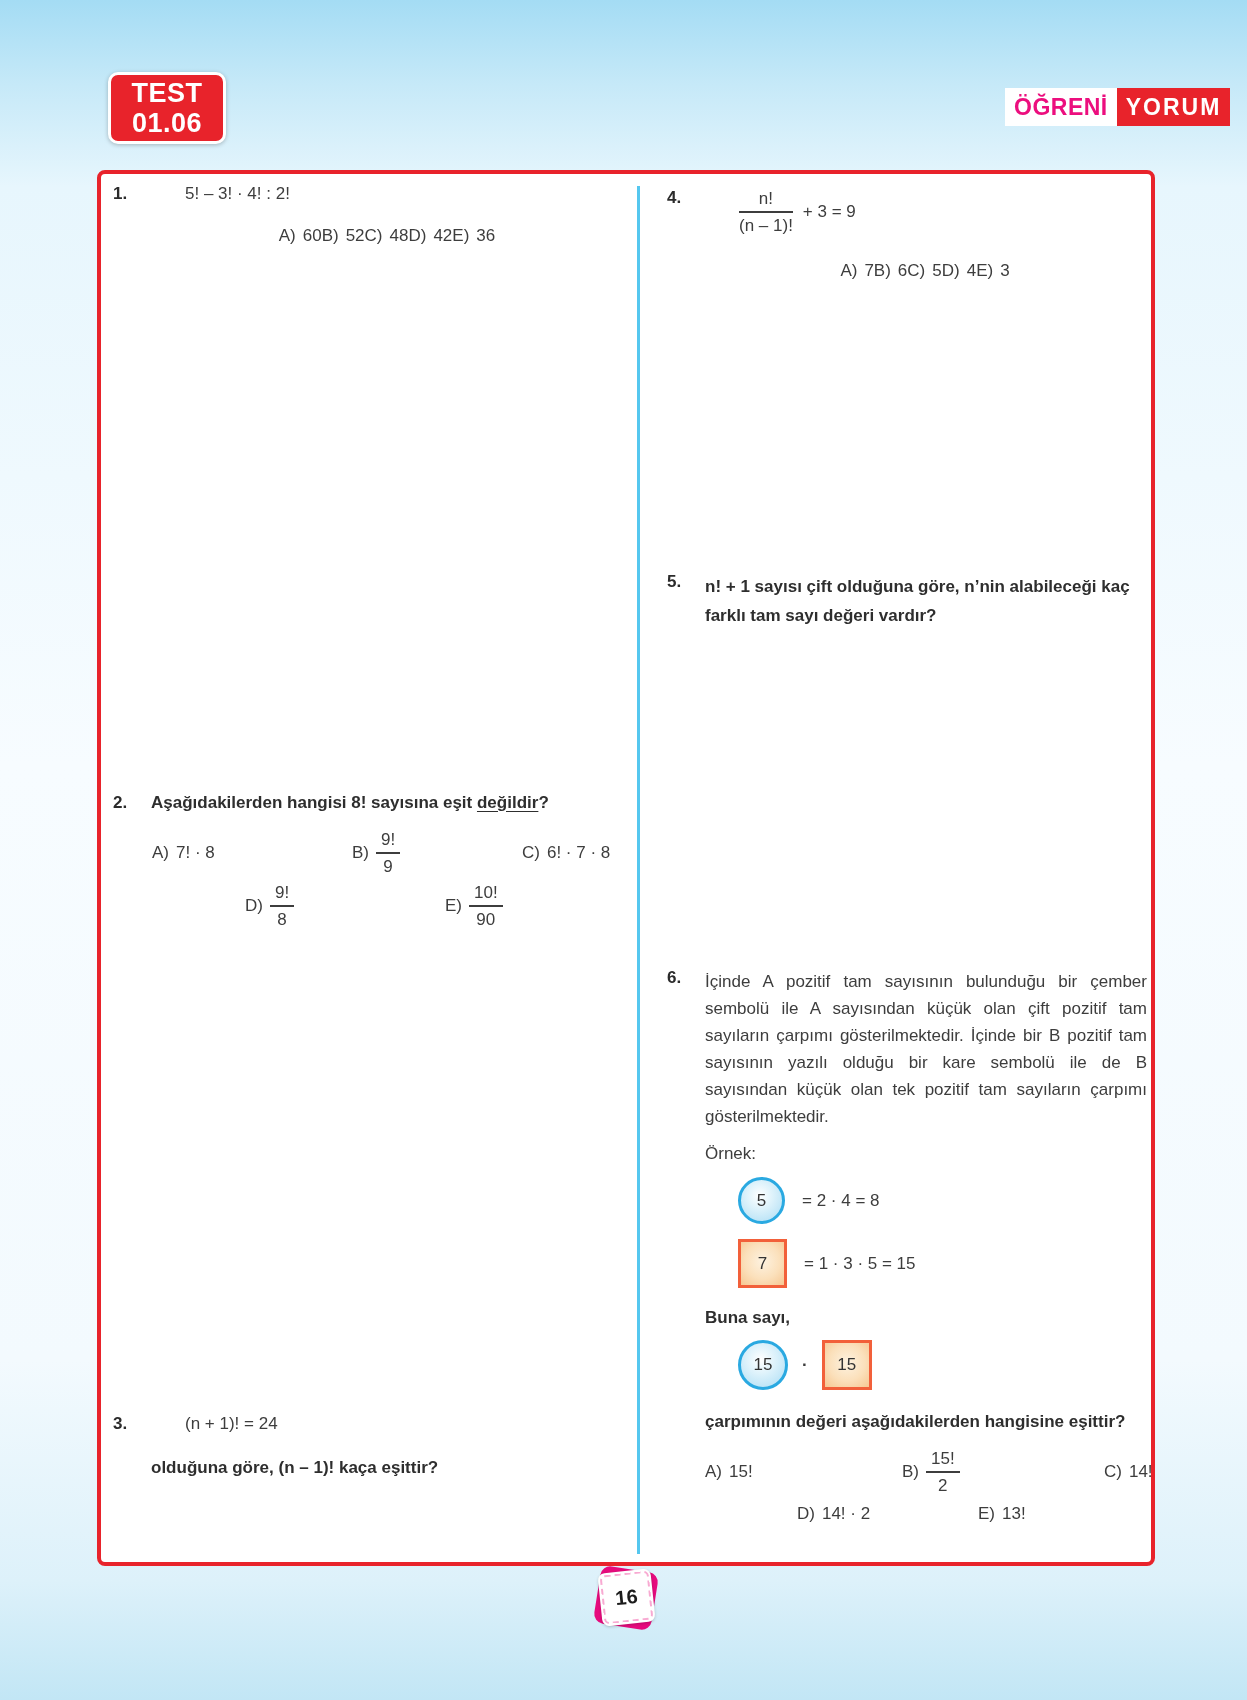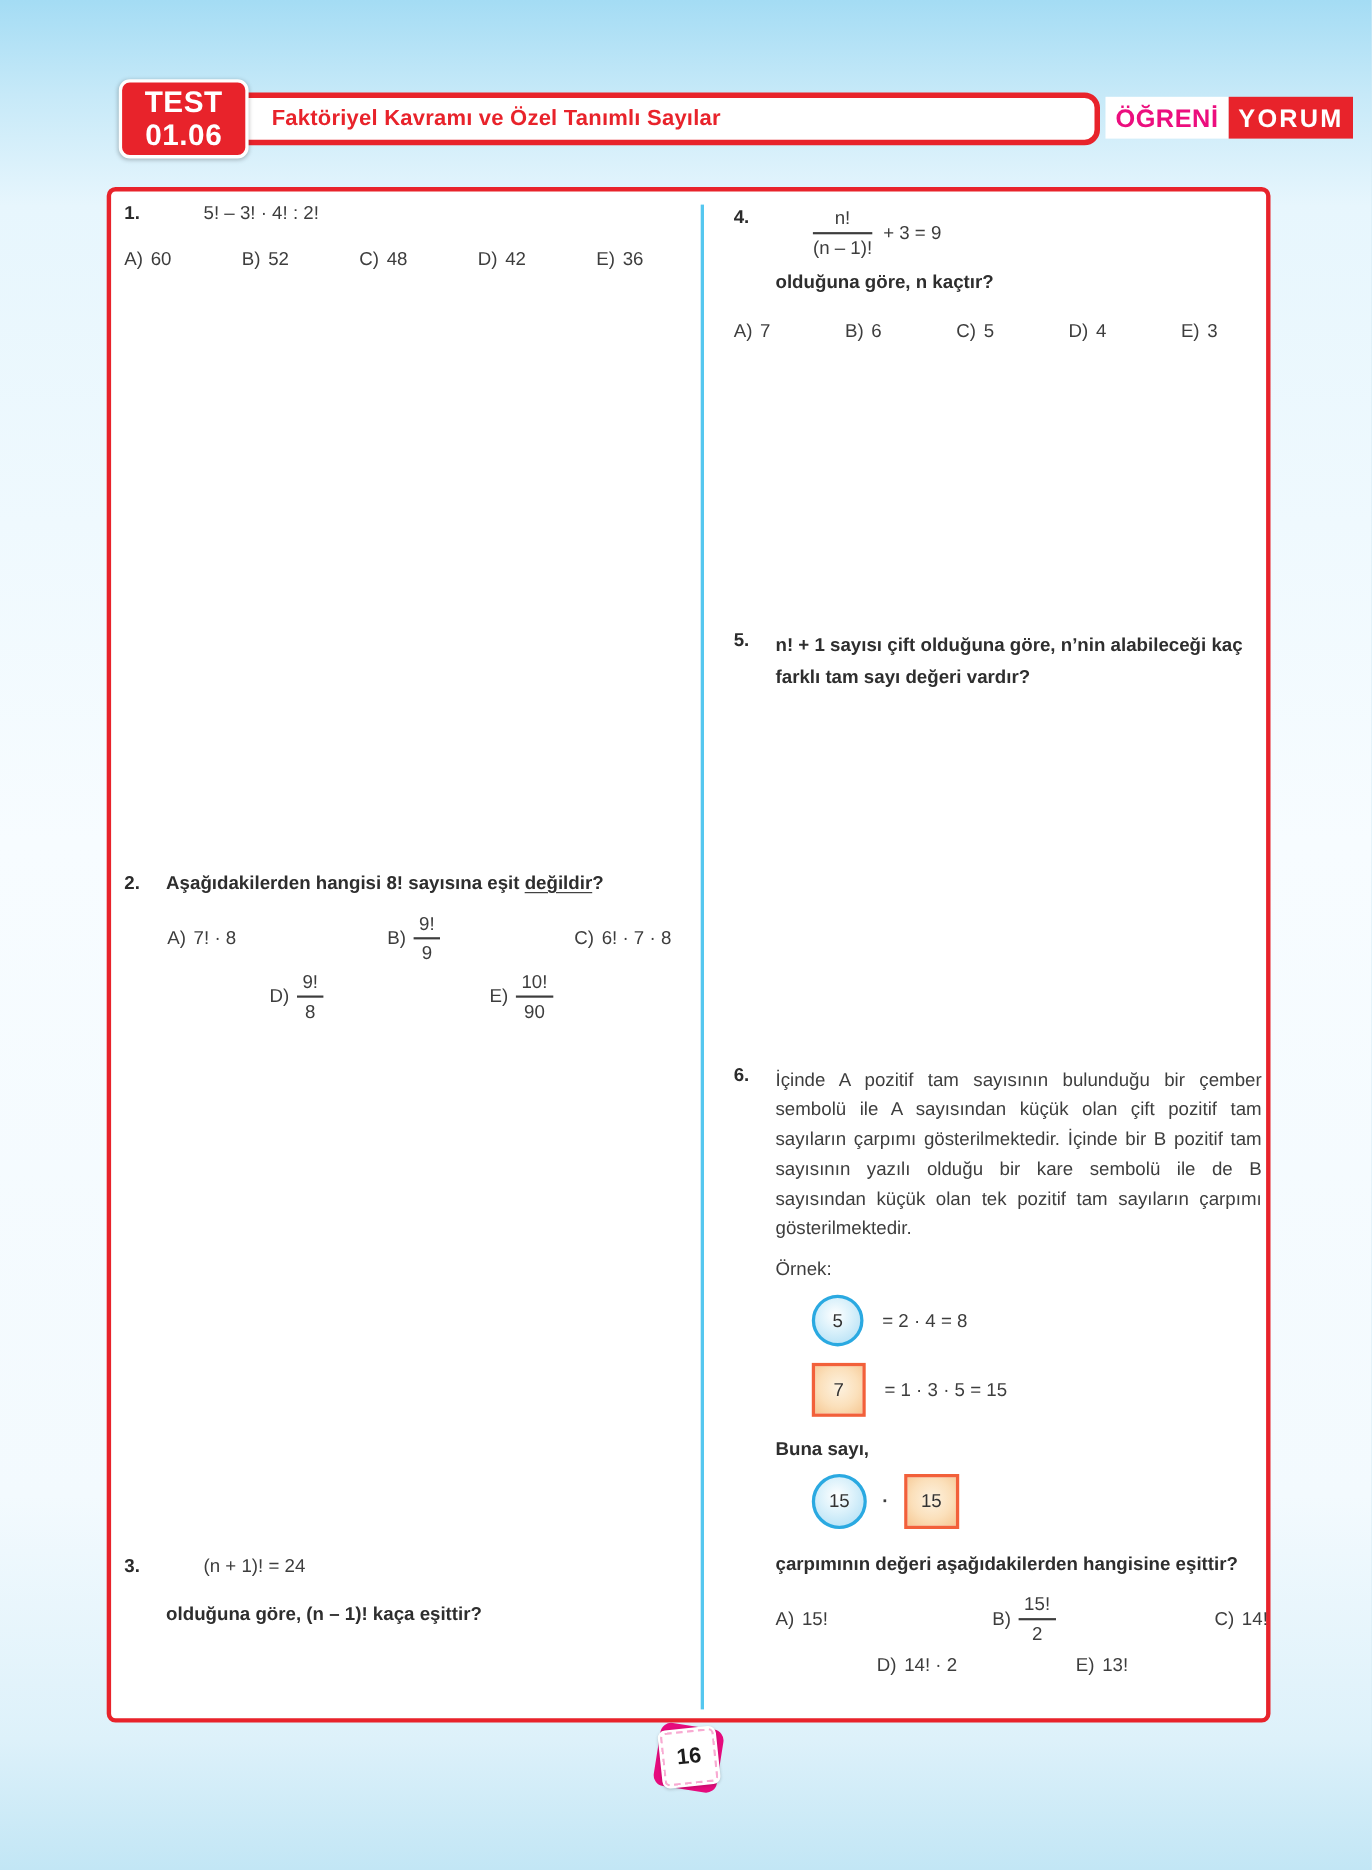--- a/index.html
+++ b/index.html
@@ -45,21 +45,21 @@
   .col-divider { position:absolute; left:536px; top:12px; width:3px; height:1368px; background:#55c7ef; }
 
   .q { position:absolute; }
   .qline { display:flex; align-items:flex-start; }
   .qnum { font-weight:700; color:#2b2b2b; width:38px; flex:none; }
   .qformula { margin-left:34px; }
   .qstem { font-weight:700; color:#2e2e2e; }
   .qstem-block { margin-left:38px; }
   .ul { text-decoration:underline; text-underline-offset:3px; }
 
-  .opts { display:flex; justify-content:space-between; }
+  .opts { display:flex; justify-content:center; margin-left:38px; }
   .opt { white-space:nowrap; }
   .opt-l { margin-right:7px; }
 
   .optrow { position:relative; }
   .opt-abs { position:absolute; top:0; height:100%; display:flex; align-items:center; }
 
   .frac { display:inline-block; text-align:center; vertical-align:middle; line-height:1.25; }
   .frac .num { display:block; border-bottom:2px solid #3d3d3d; padding:0 5px 2px; }
   .frac .den { display:block; padding-top:2px; }
   .expr { display:flex; align-items:center; margin-left:34px; }
@@ -92,23 +92,20 @@
     display:flex; align-items:center; justify-content:center;
     font-weight:700; font-size:20px; color:#1c1c1c;
     box-shadow:0 1px 3px rgba(0,0,0,.2);
   }
 </style>
 </head>
 <body>
 
 <div class="page">
 
-  <div class="title-band">
-    <div class="title">Faktöriyel Kavramı ve Özel Tanımlı Sayılar</div>
-  </div>
   <div class="test-box">
     <span>TEST</span>
     <span>01.06</span>
   </div>
   <div class="brand">
     <span class="b-left">ÖĞRENİ</span>
     <span class="b-right">YORUM</span>
   </div>
 
   <div class="content-box">
@@ -180,21 +177,20 @@
       <div class="qline">
         <span class="qnum">4.</span>
         <span class="expr">
           <span class="frac">
               <span class="num">n!</span>
               <span class="den">(n – 1)!</span>
             </span>
           <span class="suffix">+ 3 = 9</span>
         </span>
       </div>
-      <div class="qstem qstem-block" style="margin-top:10px;">olduğuna göre, n kaçtır?</div>
       <div class="opts" style="margin-top:24px; width:440px;">
         <span class="opt"><span class="opt-l">A)</span><span>7</span></span>
         <span class="opt"><span class="opt-l">B)</span><span>6</span></span>
         <span class="opt"><span class="opt-l">C)</span><span>5</span></span>
         <span class="opt"><span class="opt-l">D)</span><span>4</span></span>
         <span class="opt"><span class="opt-l">E)</span><span>3</span></span>
       </div>
     </div>
 
     <div class="q" style="left:566px; top:398px; width:486px;">

